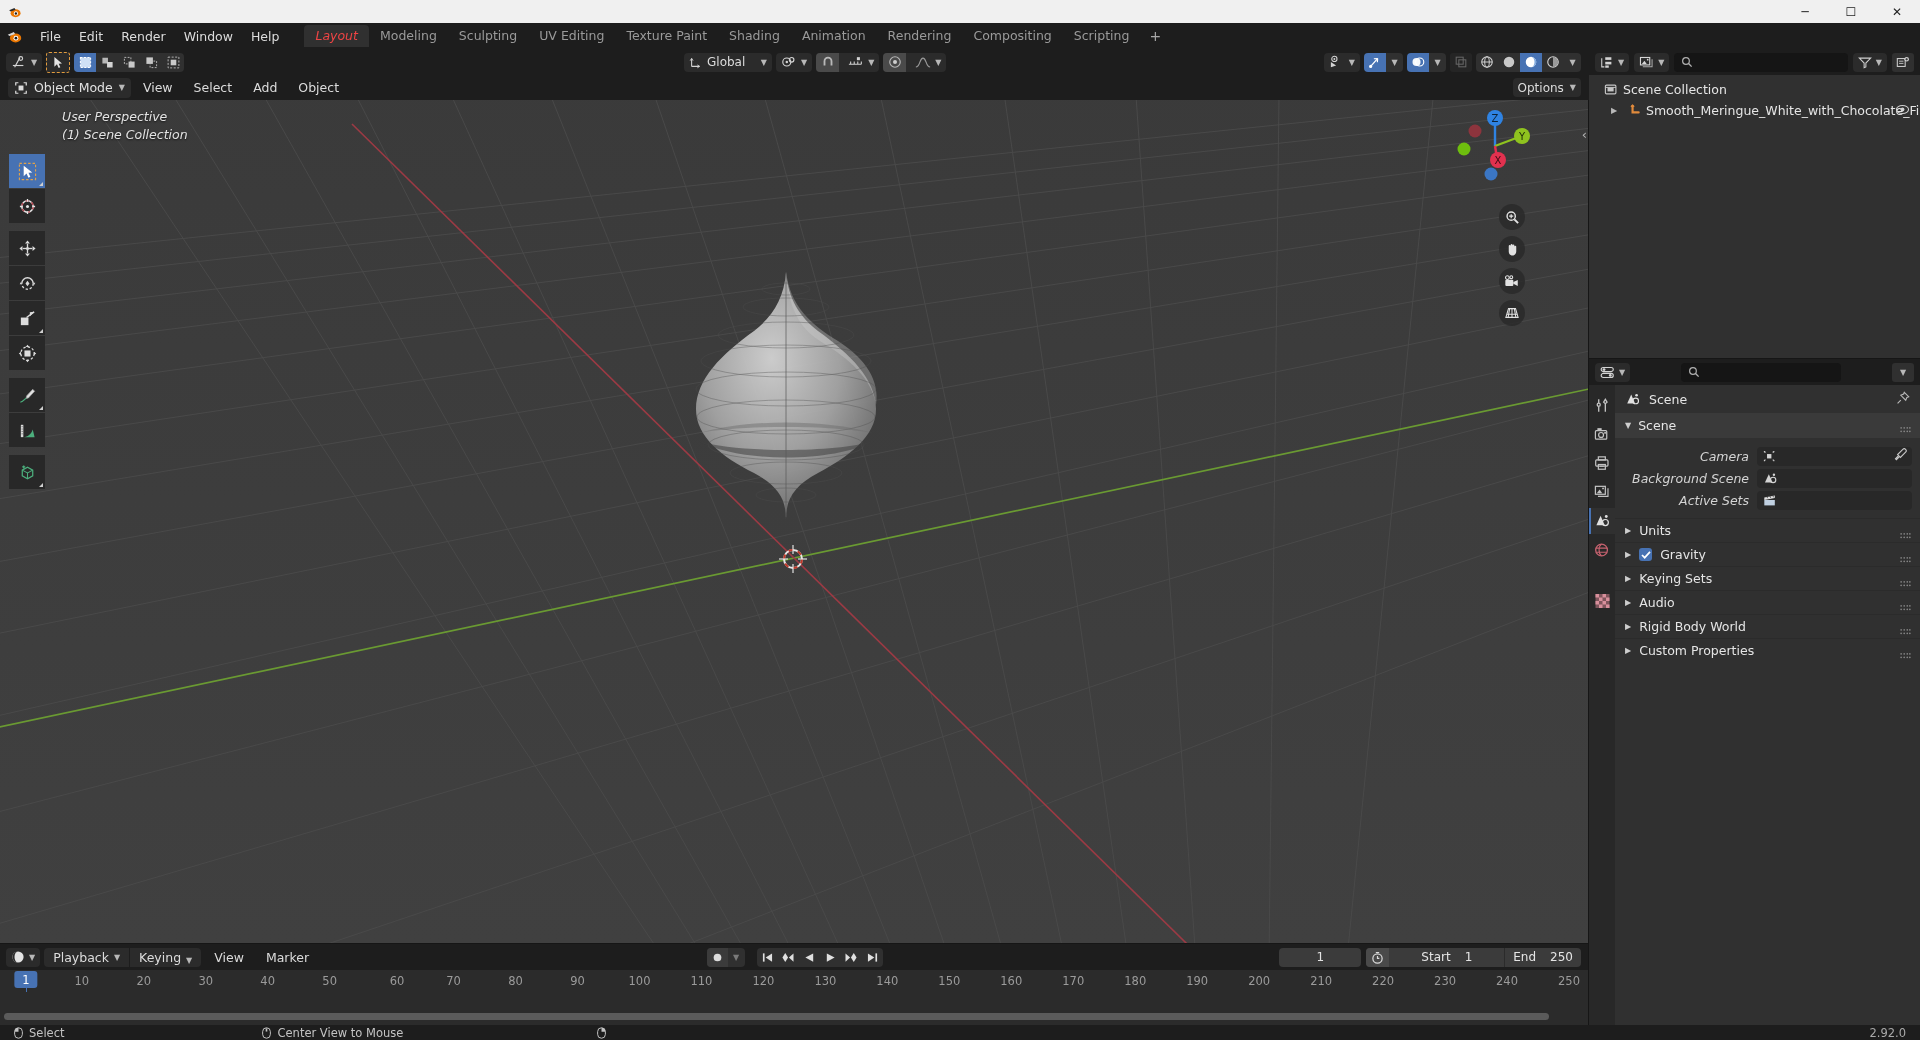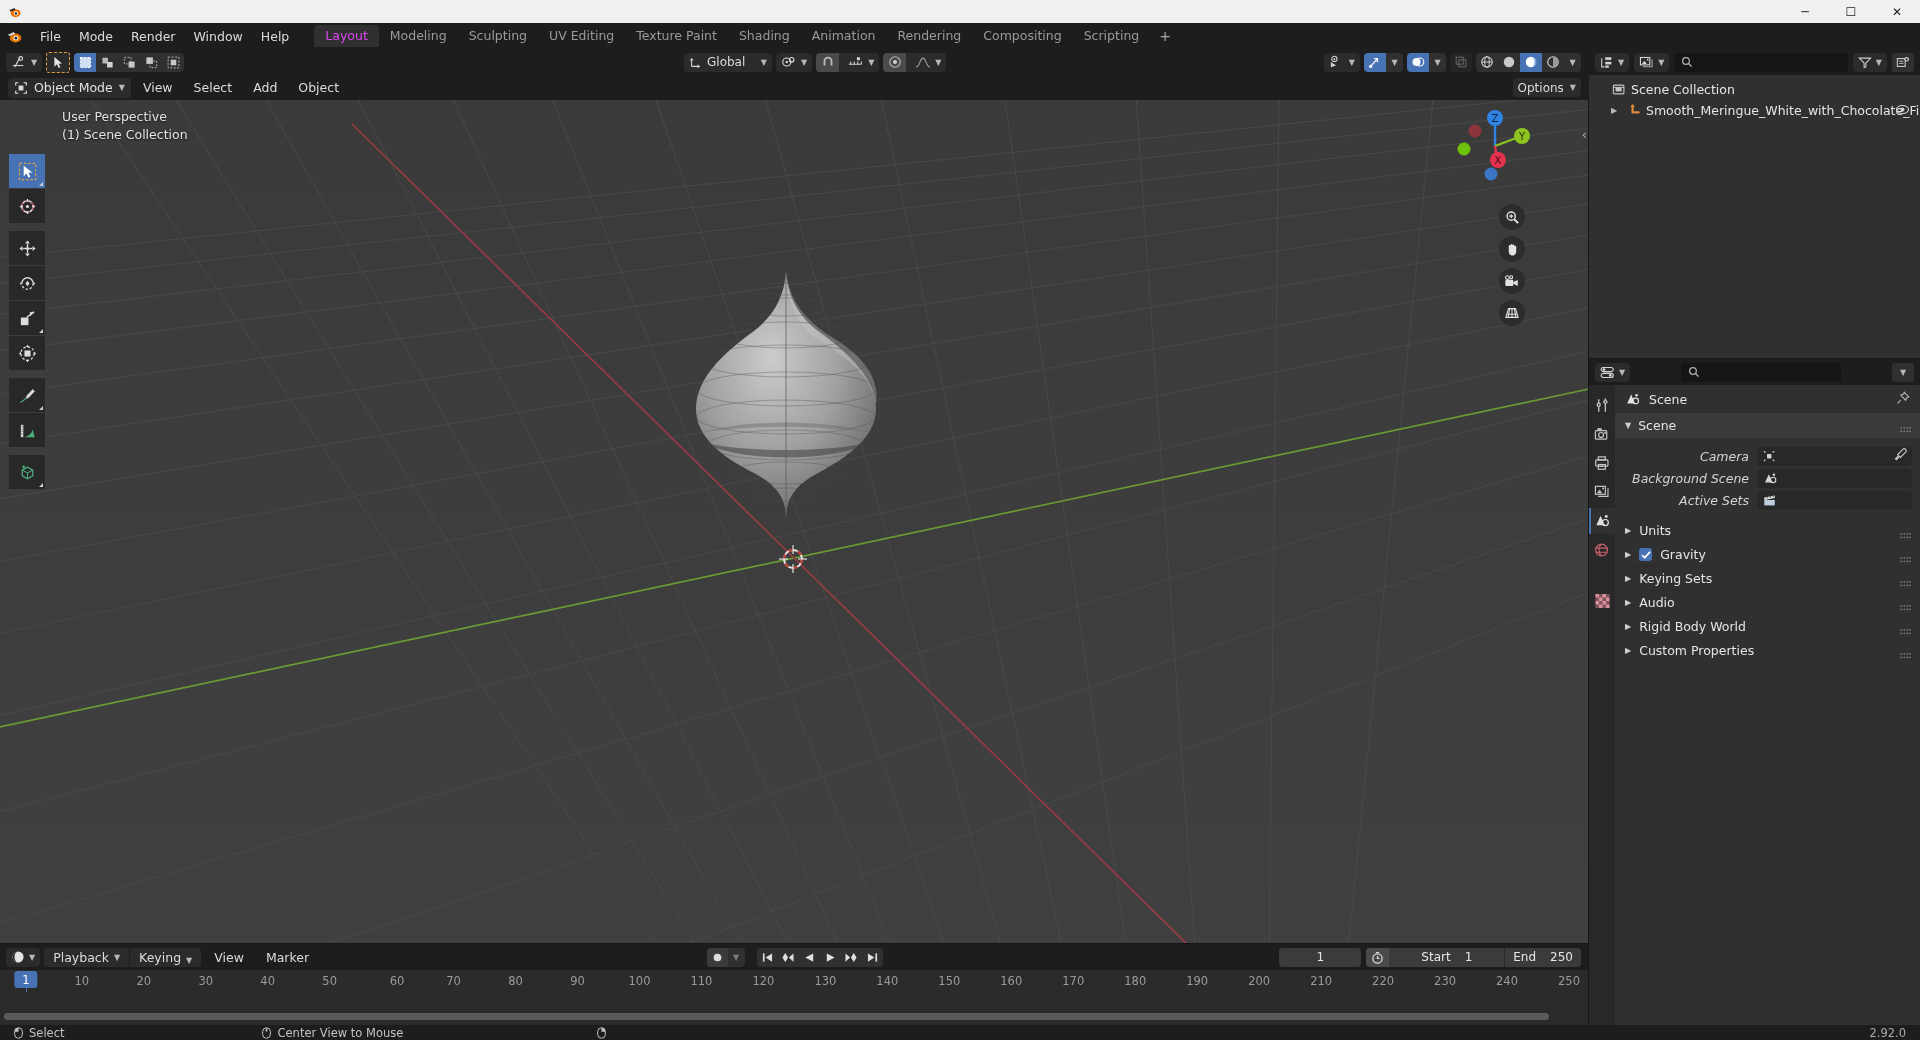--- a/index.html
+++ b/index.html
@@ -38,21 +38,21 @@
   .menu-item {
     padding: 3px 9px; font-size: 12.5px; color: #dcdcdc; border-radius: 3px;
     white-space: nowrap;
   }
   .wstabs { display: flex; align-items: center; margin-left: 16px; height: 26px; }
   .wstab {
     padding: 5px 11px 6px; font-size: 12.5px; color: #9a9a9a;
     border-radius: 4px 4px 0 0; white-space: nowrap; height: 22px;
     display: flex; align-items: center;
   }
-  .wstab.active { background: #303030; color: #d946ef; }
+  .wstab.active { background: #303030; color: #ef4444; font-style: italic; }
   .wstab-plus { padding: 4px 9px; color: #a8a8a8; font-size: 14px; }
 
   .topbar-right { position: absolute; right: 4px; top: 23px; height: 26px; display: flex; align-items: center; gap: 5px; }
   .datablock {
     display: flex; align-items: center; height: 19px; background: #282828;
     border-radius: 4px; overflow: hidden;
   }
   .db-icon {
     width: 28px; height: 19px; background: #3d3d3d; display: flex;
     align-items: center; justify-content: center; gap: 1px;
@@ -95,21 +95,21 @@
   .seg > div { width: 22px; height: 19px; display: flex; align-items: center; justify-content: center; }
   .seg > div.on { background: #4772b3; }
   .mode-pill {
     height: 20px; background: #2b2b2b; border-radius: 4px; display: flex; align-items: center;
     padding: 0 6px; gap: 6px; font-size: 12.5px; color: #e0e0e0;
   }
   .hmenu { padding: 2px 9px; font-size: 12.5px; color: #dcdcdc; border-radius: 3px; }
   .caret { font-size: 8px; color: #b8b8b8; }
 
   
-  .vp-text { position: absolute; left: 62px; font-size: 12.5px; color: #e3e3e3; z-index: 8; text-shadow: 0 1px 2px rgba(0,0,0,.65); }
+  .vp-text { position: absolute; left: 62px; font-size: 12.5px; color: #e3e3e3; z-index: 8; text-shadow: 0 1px 2px rgba(0,0,0,.65); font-style: italic; }
 
   
   .vp-toolbar {
     position: absolute; left: 9px; top: 105px; width: 36px; z-index: 10;
     display: flex; flex-direction: column; gap: 1px;
   }
   .tbtn {
     width: 36px; height: 34px; background: #282828; display: flex;
     align-items: center; justify-content: center; position: relative;
   }
@@ -136,21 +136,21 @@
   }
   .ol-header {
     height: 26px; background: #1d1d1d; display: flex; align-items: center;
     padding: 0 6px; gap: 5px;
   }
   .searchbox {
     flex: 1; height: 19px; background: #151515; border-radius: 4px;
     display: flex; align-items: center; padding: 0 7px; gap: 5px;
   }
   .ol-body { padding-top: 4px; font-size: 12.5px; }
-  .ol-row { display: flex; align-items: center; height: 21px; padding-left: 8px; gap: 5px; position: relative; }
+  .ol-row { display: flex; align-items: center; height: 21px; gap: 5px; position: relative; }
   .ol-row .eye { position: absolute; right: 10px; }
   .ol-tri { width: 10px; font-size: 8px; color: #b9b9b9; flex: none; }
 
   .props {
     position: absolute; left: 1589px; top: 359px; width: 331px; height: 666px;
     background: #303030;
   }
   .props-header {
     height: 26px; background: #1d1d1d; display: flex; align-items: center;
     padding: 0 6px; gap: 6px;
@@ -249,21 +249,21 @@
   </div>
 
   <div class="topbar">
     <svg class="blender-logo" viewBox="0 0 24 24">
       <ellipse cx="13.5" cy="14" rx="8" ry="6.4" fill="#ea7600"></ellipse>
       <circle cx="14" cy="14.3" r="3.4" fill="#fff"></circle>
       <circle cx="14" cy="14.3" r="1.9" fill="#1d1d1d"></circle>
       <path d="M2.5 9.4 L11 5.5 L12.8 8.3 L5 11.2 Z" fill="#d8d8d8"></path>
     </svg>
     <div class="menu-item">File</div>
-    <div class="menu-item">Mode</div>
+    <div class="menu-item">Edit</div>
     <div class="menu-item">Render</div>
     <div class="menu-item">Window</div>
     <div class="menu-item">Help</div>
 
     <div class="wstabs">
       <div class="wstab active">Layout</div>
       <div class="wstab">Modeling</div>
       <div class="wstab">Sculpting</div>
       <div class="wstab">UV Editing</div>
       <div class="wstab">Texture Paint</div>

